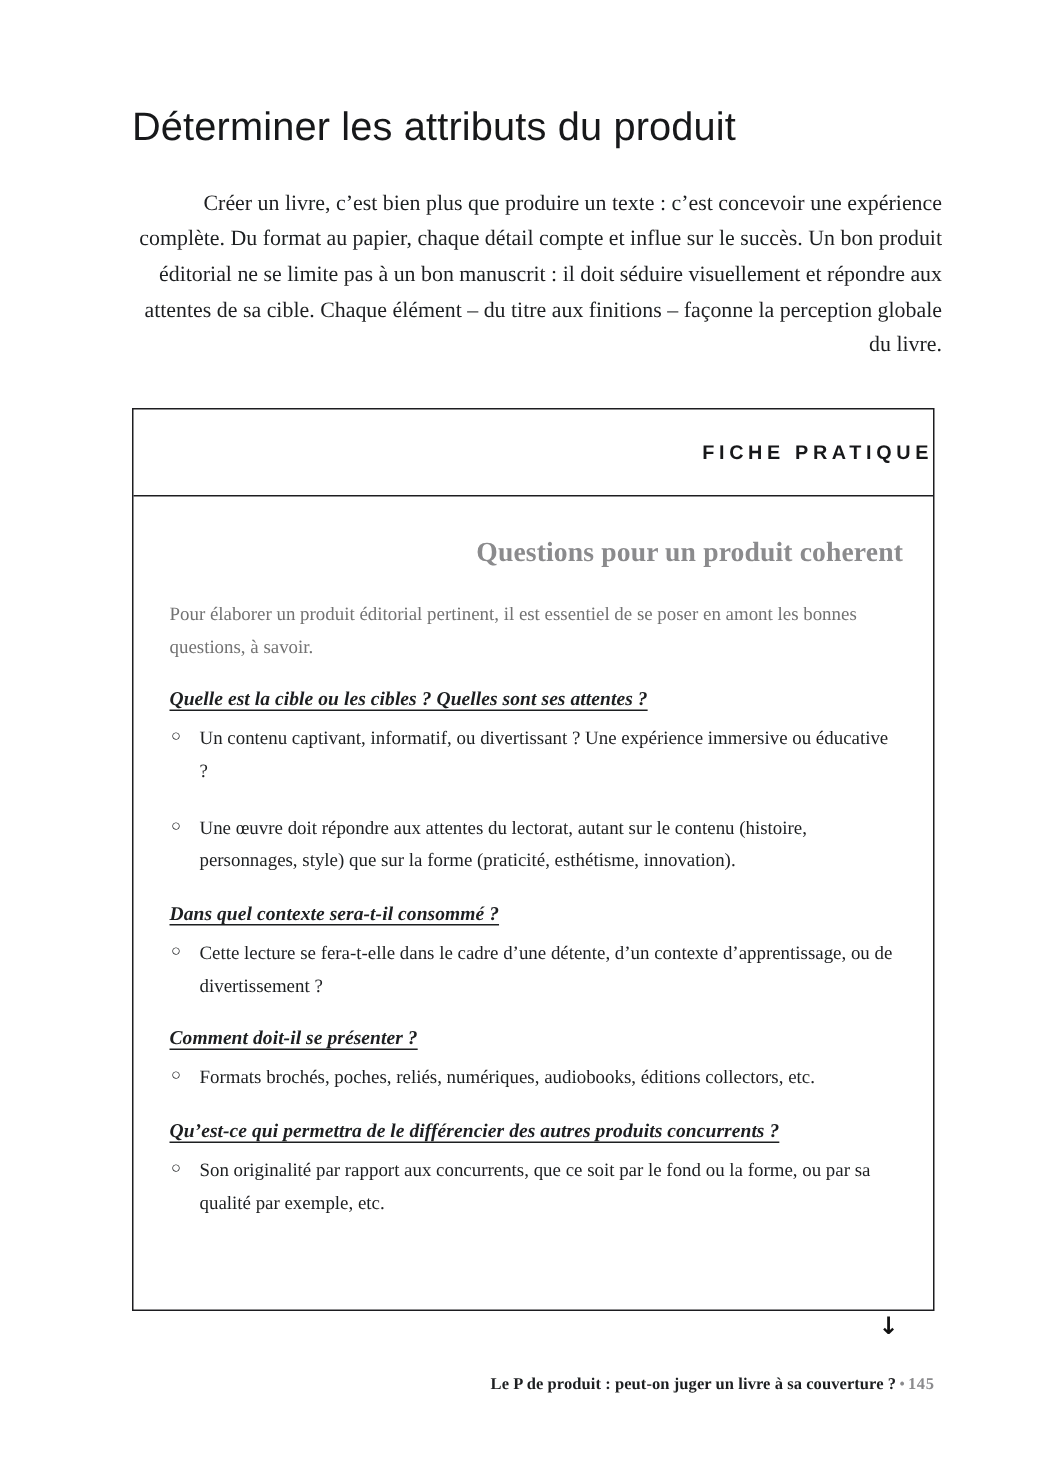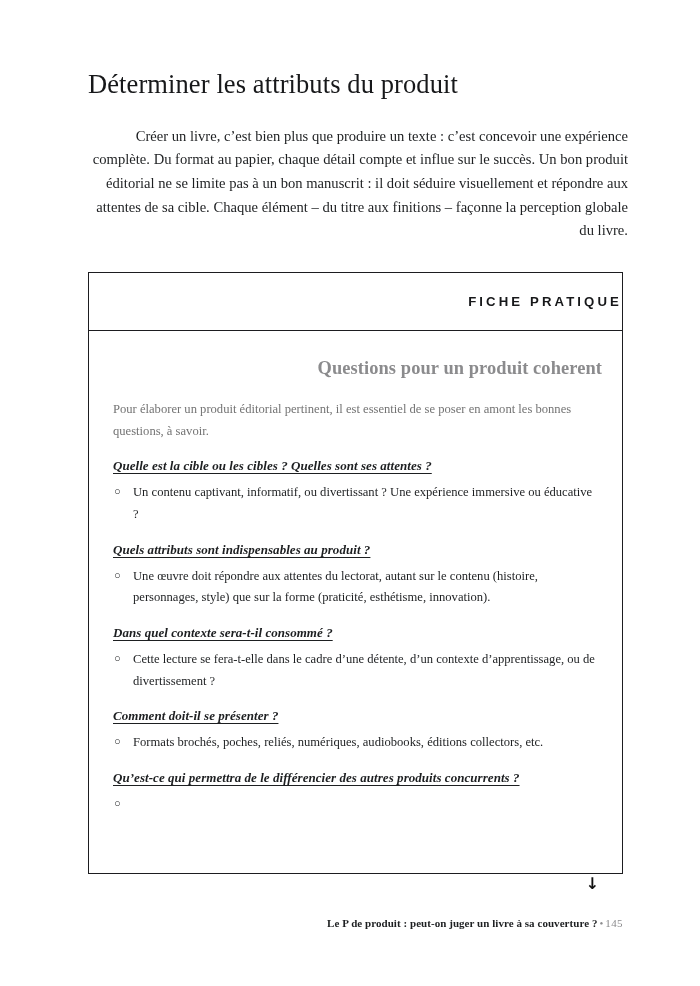--- a/index.html
+++ b/index.html
@@ -22,21 +22,21 @@
     height: 986px;
     overflow: hidden;
   }
 
   
   .page-title {
     position: absolute;
     left: 88px;
     top: 51px;
     width: 540px;
-    font-family: Liberation Serif, serif;
+    font-family: Liberation Sans, sans-serif;
     font-size: 26.5px;
     font-weight: 400;
     letter-spacing: 0.1px;
     color: #17181a;
     line-height: 1.2;
   }
 
   
   .intro {
     position: absolute;
@@ -161,21 +161,21 @@
   .footer-text {
     font-weight: 700;
     letter-spacing: 0.05px;
   }
   .footer-sep {
     color: #8b8b8d;
     margin: 0 2px;
   }
   .footer-page {
     color: #8b8b8d;
-    font-weight: 400;
+    font-weight: 700;
     letter-spacing: 0.4px;
   }
 </style>
 </head>
 <body>
 
 <div class="page">
 
   <h1 class="page-title">Déterminer les attributs du produit</h1>
 
@@ -194,41 +194,40 @@
       <p class="fiche-intro">Pour élaborer un produit éditorial pertinent, il est essentiel de se poser en amont les bonnes questions, à savoir.</p>
 
       <div id="questions-container">
           <div class="q-block">
             <div class="q-heading">Quelle est la cible ou les cibles ? Quelles sont ses attentes ?</div>
             <ul class="q-list">
               <li class="q-item"><span class="q-bullet">○</span><span>Un contenu captivant, informatif, ou divertissant ? Une expérience immersive ou éducative ?</span></li>
             </ul>
           </div>
           <div class="q-block">
-            <div class="q-heading">Quels attributs sont indispensables au produit ?</div>
             <ul class="q-list">
               <li class="q-item"><span class="q-bullet">○</span><span>Une œuvre doit répondre aux attentes du lectorat, autant sur le contenu (histoire, personnages, style) que sur la forme (praticité, esthétisme, innovation).</span></li>
             </ul>
           </div>
           <div class="q-block">
             <div class="q-heading">Dans quel contexte sera-t-il consommé ?</div>
             <ul class="q-list">
               <li class="q-item"><span class="q-bullet">○</span><span>Cette lecture se fera-t-elle dans le cadre d’une détente, d’un contexte d’apprentissage, ou de divertissement ?</span></li>
             </ul>
           </div>
           <div class="q-block">
             <div class="q-heading">Comment doit-il se présenter ?</div>
             <ul class="q-list">
               <li class="q-item"><span class="q-bullet">○</span><span>Formats brochés, poches, reliés, numériques, audiobooks, éditions collectors, etc.</span></li>
             </ul>
           </div>
           <div class="q-block">
             <div class="q-heading">Qu’est-ce qui permettra de le différencier des autres produits concurrents ?</div>
             <ul class="q-list">
-              <li class="q-item"><span class="q-bullet">○</span></li>
+              <li class="q-item"><span class="q-bullet">○</span><span>Son originalité par rapport aux concurrents, que ce soit par le fond ou la forme, ou par sa qualité par exemple, etc.</span></li>
             </ul>
           </div>
         </div>
 
       <span class="arrow-marker">↓</span>
     </div>
   </section>
 
   <div class="footer">
     <span class="footer-text">Le P de produit : peut-on juger un livre à sa couverture ?</span><span class="footer-sep">•</span><span class="footer-page">145</span>

